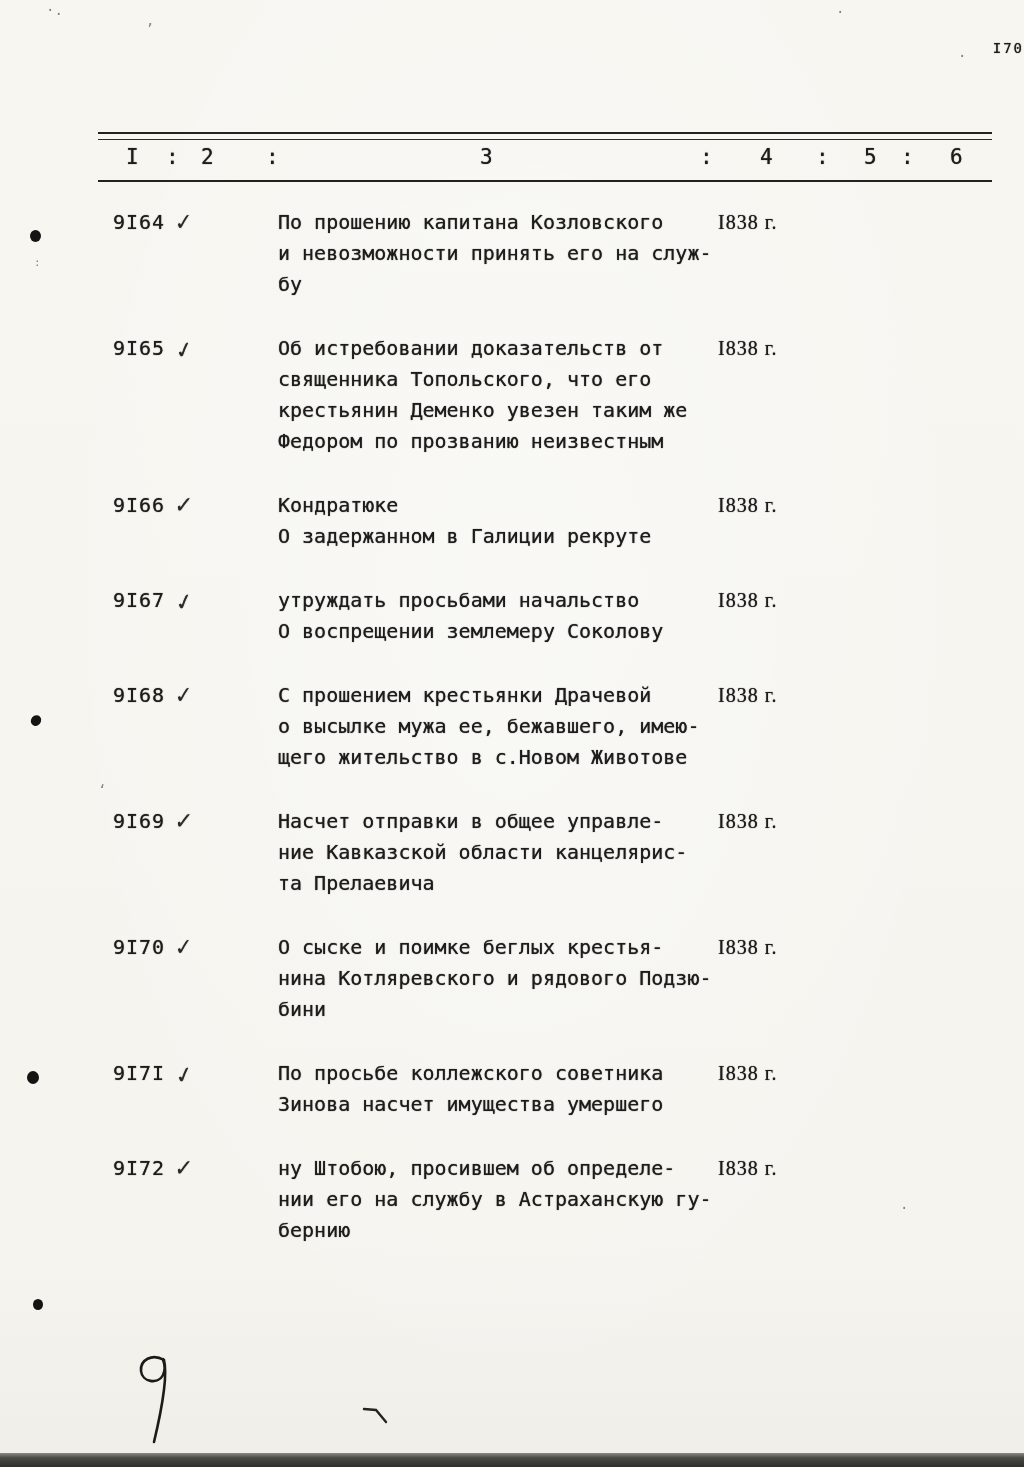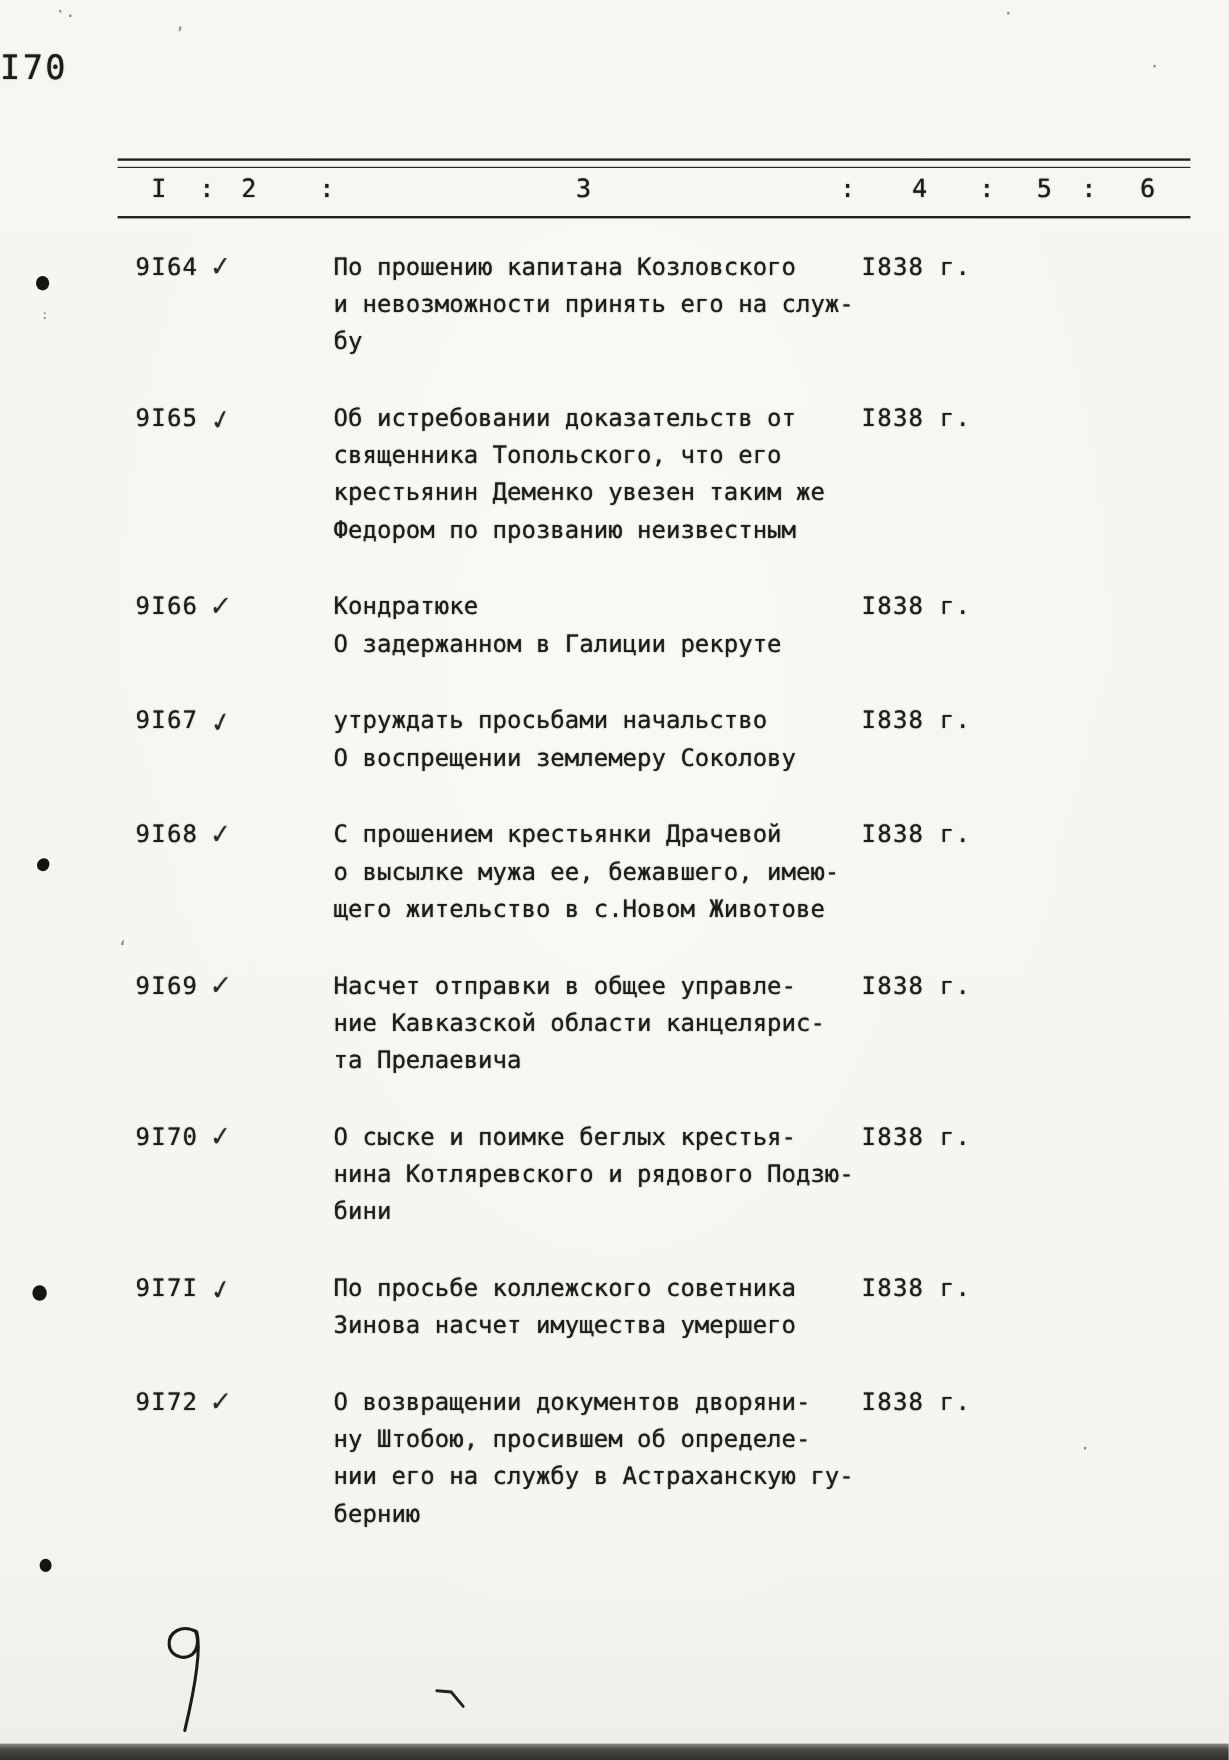--- a/index.html
+++ b/index.html
@@ -13,21 +13,21 @@
     background:
       radial-gradient(ellipse at 50% 40%, rgba(255,255,255,.35), rgba(0,0,0,0) 70%),
       linear-gradient(180deg,#f7f6f1 0%,#f5f4ef 85%,#efeee8 100%);
     color:#1d1c1a;
   }
   .ink{ text-shadow:0 0 1px rgba(25,24,22,.85); }
 
   
   .page-number{
     position:absolute;top:40px;left:0;width:100%;
-    text-align:left;font-size:28px;letter-spacing:2px;
+    text-align:right;font-size:14px;letter-spacing:2px;
   }
 
   
   .table-header{ position:absolute;top:132px;left:98px;width:894px;height:50px; }
   .rule-double{
     position:absolute;top:0;left:0;width:100%;height:5px;
     border-top:2px solid #23221f;border-bottom:1px solid #2c2b28;
   }
   .rule-single{
     position:absolute;bottom:0;left:0;width:100%;height:0;
@@ -49,21 +49,21 @@
   .num-col{ white-space:nowrap; letter-spacing:1px; }
   .check{
     display:inline-block;margin-left:10px;
     font-family:"DejaVu Sans",sans-serif;
     font-size:21px;color:#2a2926;
     transform:rotate(-10deg) skewX(-8deg);
   }
   .entry:nth-child(2n) .check{ transform:rotate(-16deg) skewX(-4deg) translateY(2px); }
   .entry:nth-child(3n) .check{ transform:rotate(-6deg) skewX(-12deg); }
   .text-col .line{ white-space:nowrap; }
-  .date-col{ white-space:nowrap; letter-spacing:1px; }
+  .date-col{ white-space:nowrap; letter-spacing:1px;font-family:Liberation Serif, serif; }
 
   
   .dot{ position:absolute;background:#151413;border-radius:50%; }
   .dot1{ left:30px;top:230px;width:11px;height:12px; }
   .dot2{ left:31px;top:715px;width:10px;height:11px; transform:rotate(20deg);border-radius:60% 50% 55% 50%; }
   .dot3{ left:27px;top:1071px;width:12px;height:13px; }
   .dot4{ left:33px;top:1299px;width:10px;height:11px; }
 
   
   .speckle{ position:absolute;color:#55534e;font-size:14px;opacity:.7; }
@@ -172,21 +172,20 @@
         <div class="num-col"><span class="num">9I7I</span><span class="check">✓</span></div>
         <div class="text-col">
           <div class="line">По просьбе коллежского советника</div>
           <div class="line">Зинова насчет имущества умершего</div>
         </div>
         <div class="date-col">I838 г.</div>
       </div>
       <div class="entry">
         <div class="num-col"><span class="num">9I72</span><span class="check">✓</span></div>
         <div class="text-col">
-          <div class="line">О возвращении документов дворяни-</div>
           <div class="line">ну Штобою, просившем об определе-</div>
           <div class="line">нии его на службу в Астраханскую гу-</div>
           <div class="line">бернию</div>
         </div>
         <div class="date-col">I838 г.</div>
       </div>
     </div>
 
   <div class="dot dot1"></div>
   <div class="dot dot2"></div>

